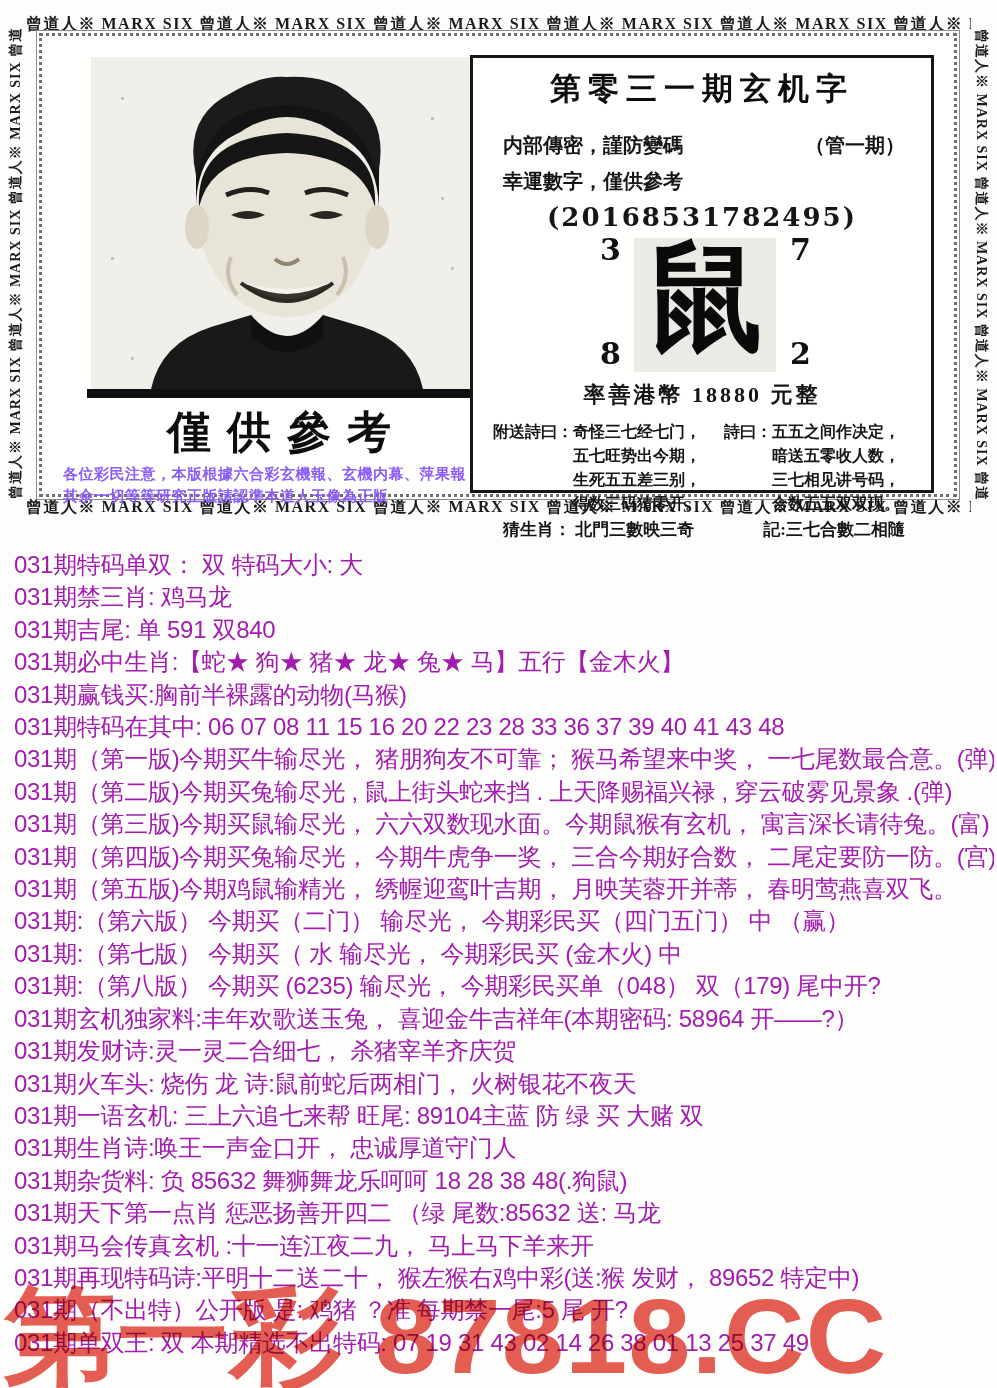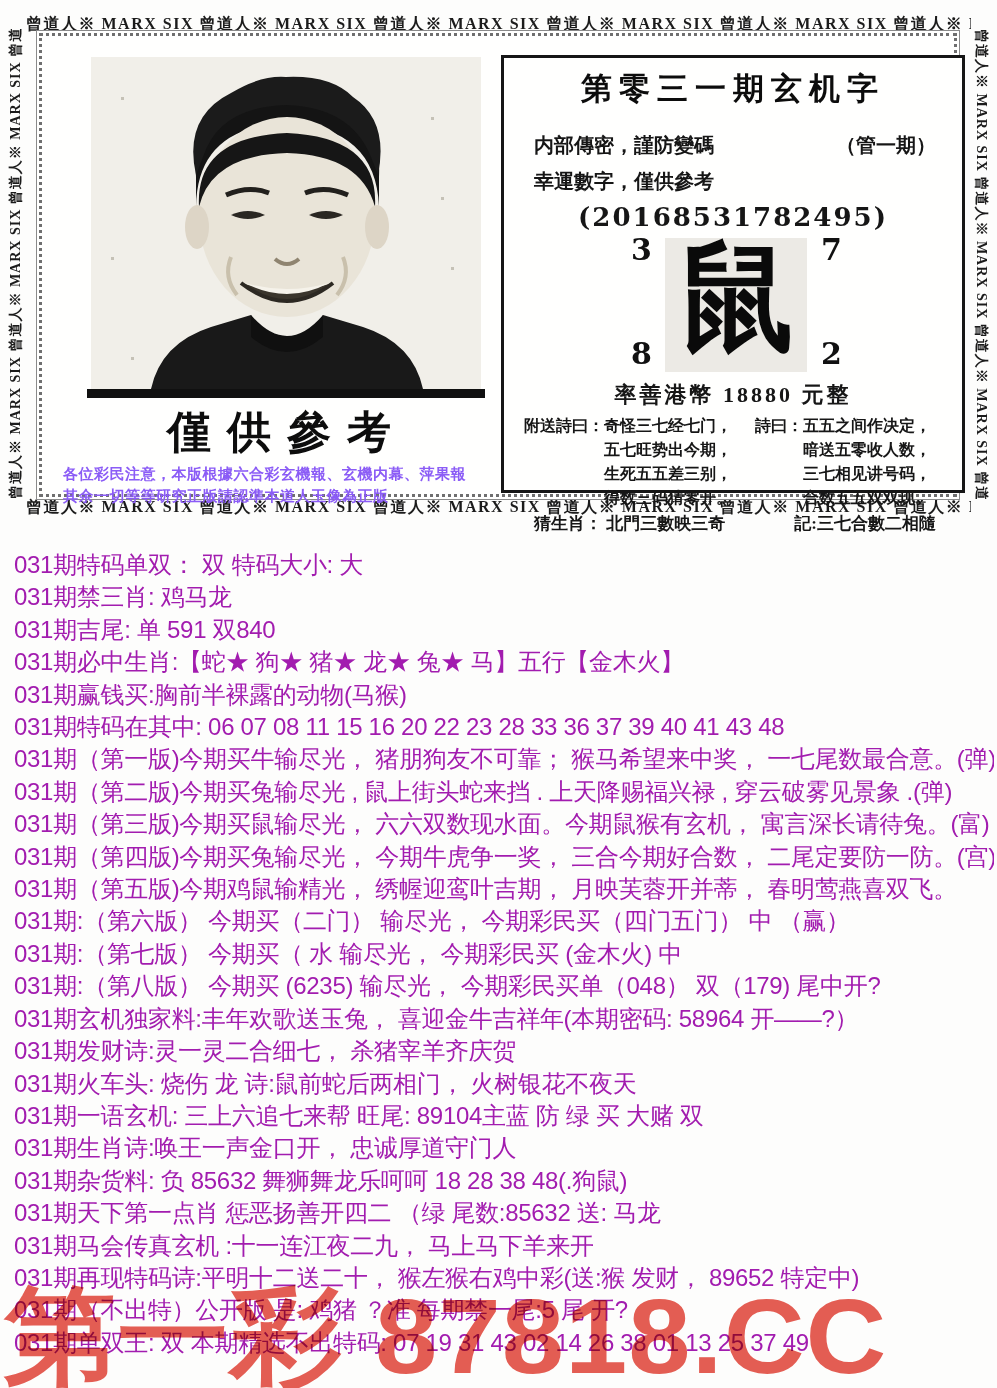--- a/index.html
+++ b/index.html
@@ -44,21 +44,21 @@
     font-family:"Liberation Serif",serif;font-weight:bold;font-size:44px;
     letter-spacing:16px;color:#0d0d0d;
   }
   .notice{
     position:absolute;left:26px;top:432px;width:450px;
     font-family:"Liberation Serif",serif;font-weight:bold;font-size:15px;
     line-height:22px;color:#8b5cf6;letter-spacing:.5px;
   }
   
   .panel{
-    position:absolute;left:464px;top:24px;width:458px;height:432px;
+    position:absolute;left:433px;top:24px;width:458px;height:432px;
     border:3px solid #161616;background:#fffffe;
   }
   .panel-title{
     margin-top:10px;text-align:center;
     font-family:"Liberation Serif",serif;font-weight:bold;font-size:31px;
     letter-spacing:7px;color:#0c0c0c;
   }
   .panel-row1{display:flex;justify-content:space-between;padding:0 26px 0 30px;margin-top:22px;
     font-family:"Liberation Serif",serif;font-weight:bold;font-size:20px;}
   .panel-row2{padding-left:30px;margin-top:9px;
@@ -67,21 +67,21 @@
     font-family:"DejaVu Serif",serif;font-weight:bold;font-size:26px;letter-spacing:2px;}
   .zodiac{position:relative;width:260px;height:142px;margin:2px auto 0;}
   .zbox{position:absolute;left:62px;top:4px;width:142px;height:134px;background:#eceae5;}
   .zchar{position:absolute;left:62px;top:-12px;width:142px;height:150px;text-align:center;
     font-family:"DejaVu Serif",serif;font-weight:bold;font-size:118px;line-height:150px;color:#0a0a0a;}
   .znum{position:absolute;font-family:"DejaVu Serif",serif;font-weight:bold;font-size:30px;color:#111;}
   .znum.tl{left:28px;top:-2px;} .znum.tr{left:218px;top:-2px;}
   .znum.bl{left:28px;top:102px;} .znum.br{left:218px;top:102px;}
   .reward{margin-top:4px;text-align:center;
     font-family:"Liberation Serif",serif;font-weight:bold;font-size:22px;letter-spacing:3px;}
-  .poems{display:flex;margin-top:4px;padding:0 10px 0 20px;
+  .poems{display:flex;margin-top:10px;padding:0 10px 0 20px;
     font-family:"Liberation Serif",serif;font-weight:bold;font-size:16px;line-height:24px;}
   .poem-left{width:54%;display:flex;}
   .poem-right{width:46%;display:flex;}
   .poem-label{white-space:nowrap;}
   .poem-lines div{white-space:nowrap;}
   .panel-bottom{display:flex;justify-content:space-between;padding:2px 26px 0 30px;
     font-family:"Liberation Serif",serif;font-weight:bold;font-size:17px;}
   .panel-guess{padding:2px 0 0 60px;
     font-family:"Liberation Serif",serif;font-weight:bold;font-size:17px;}
   

